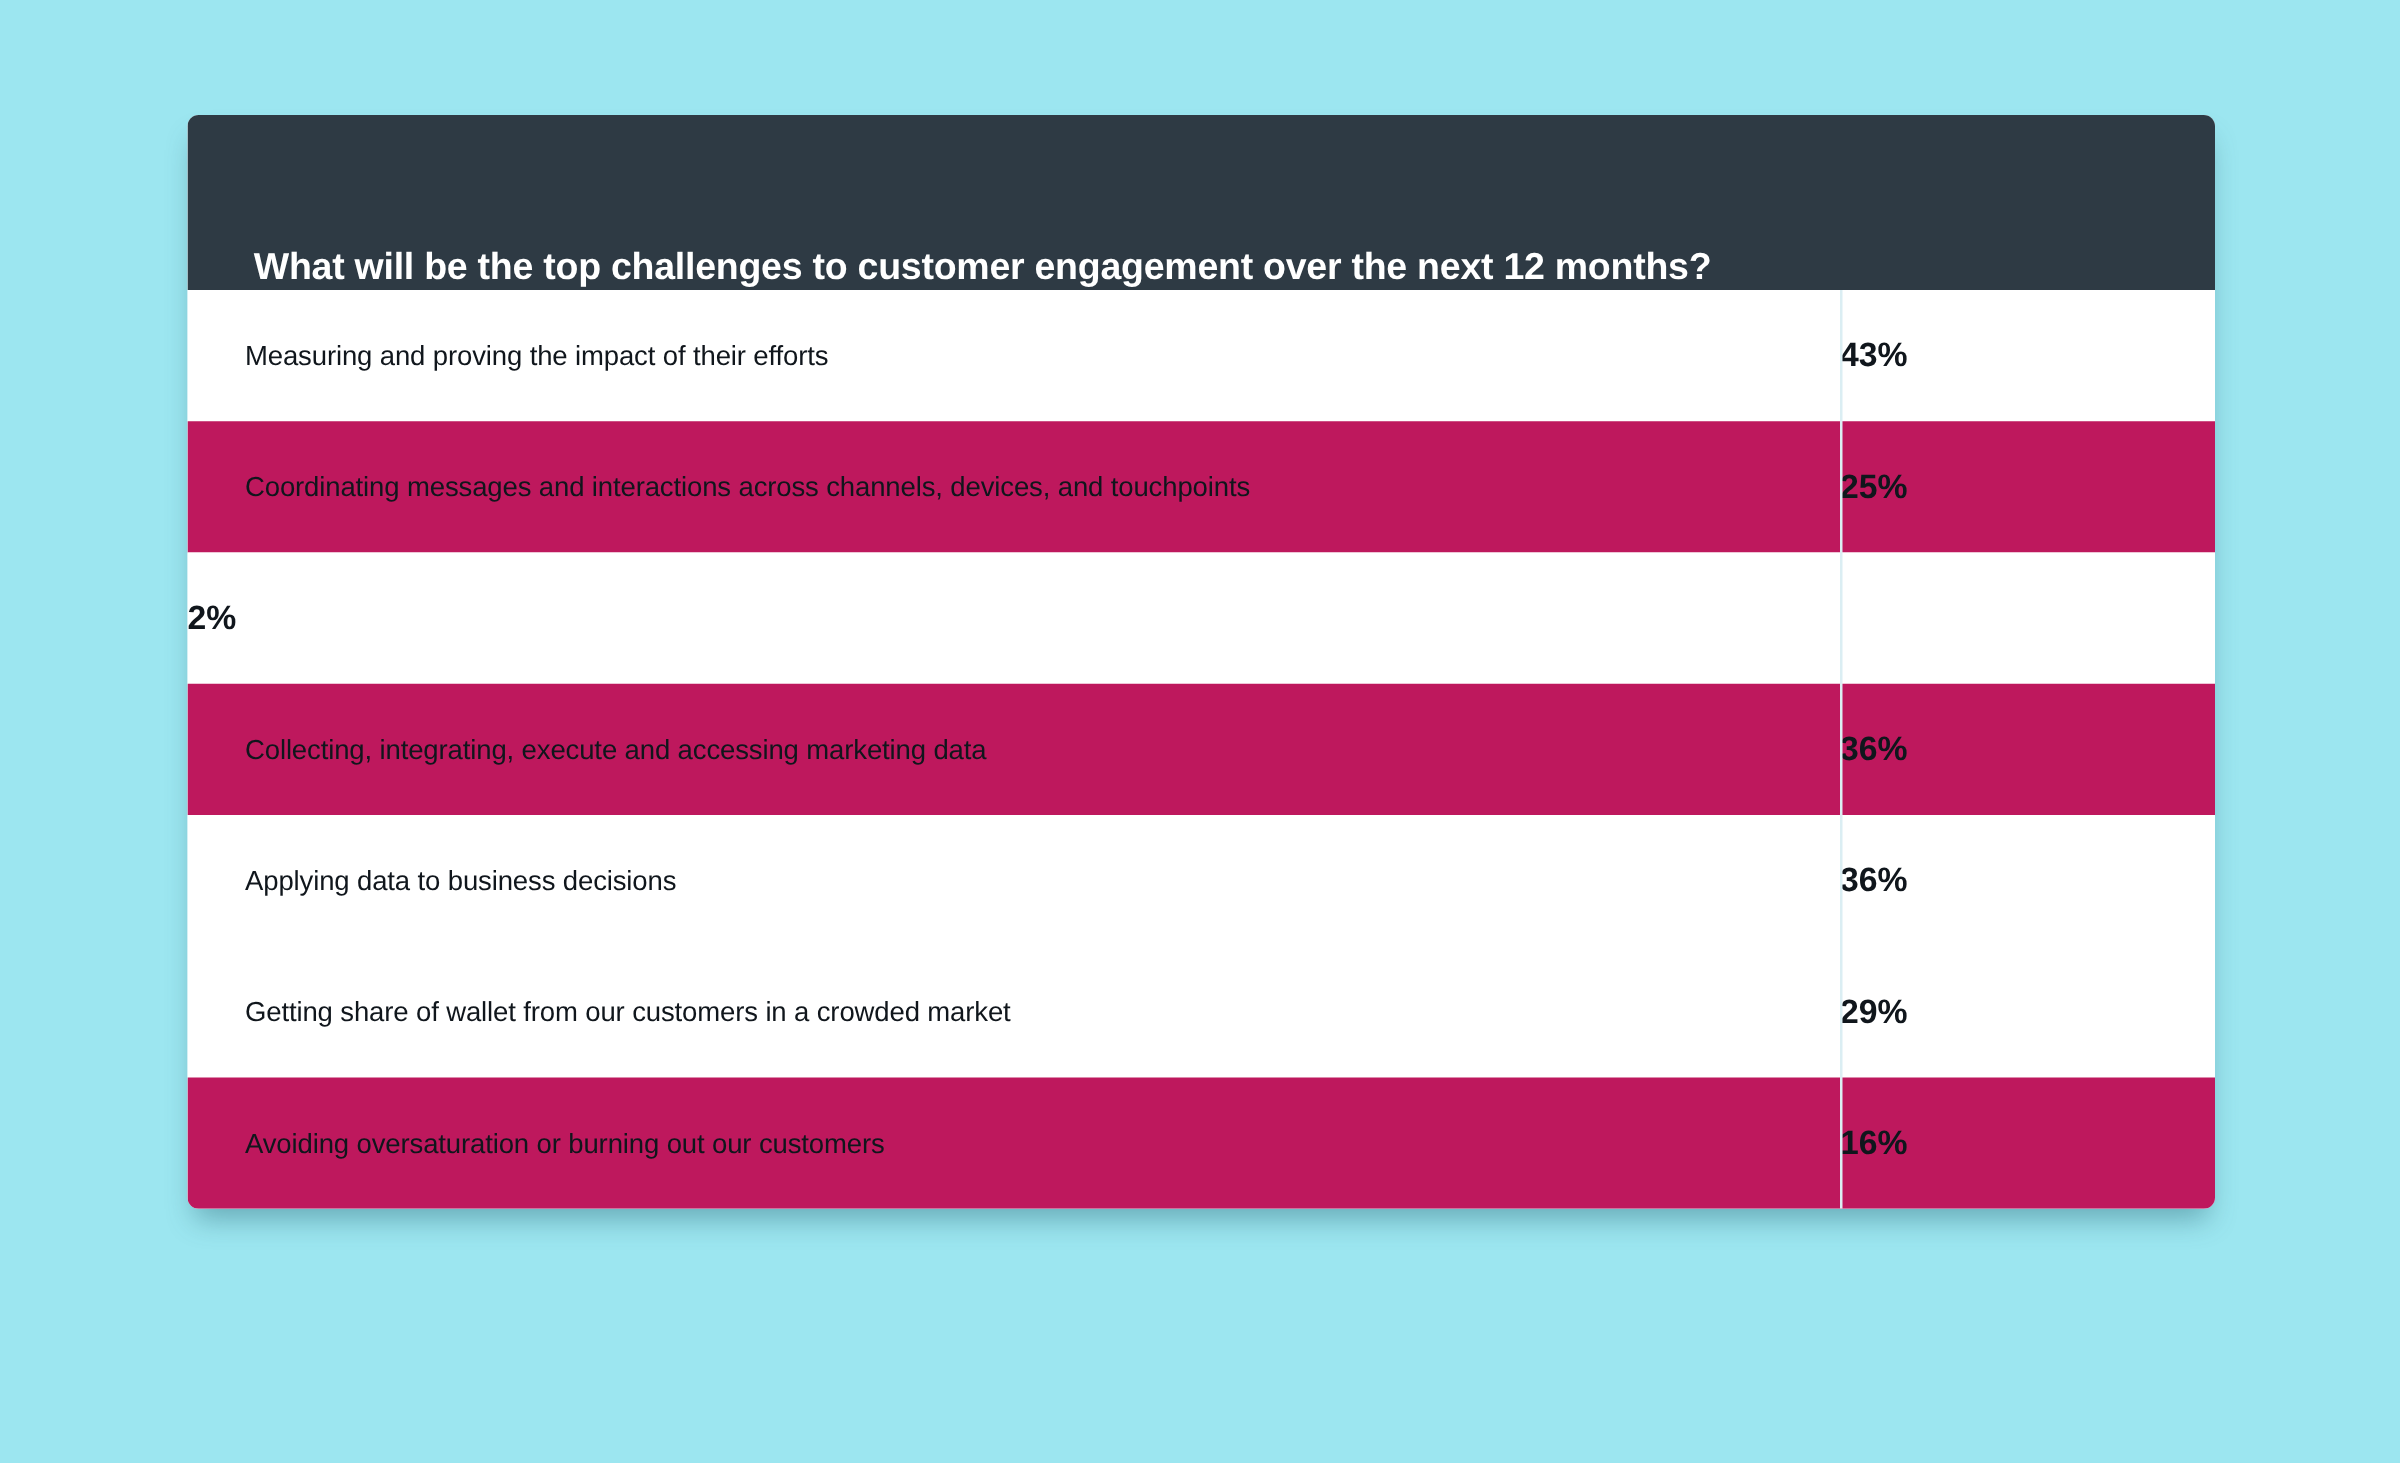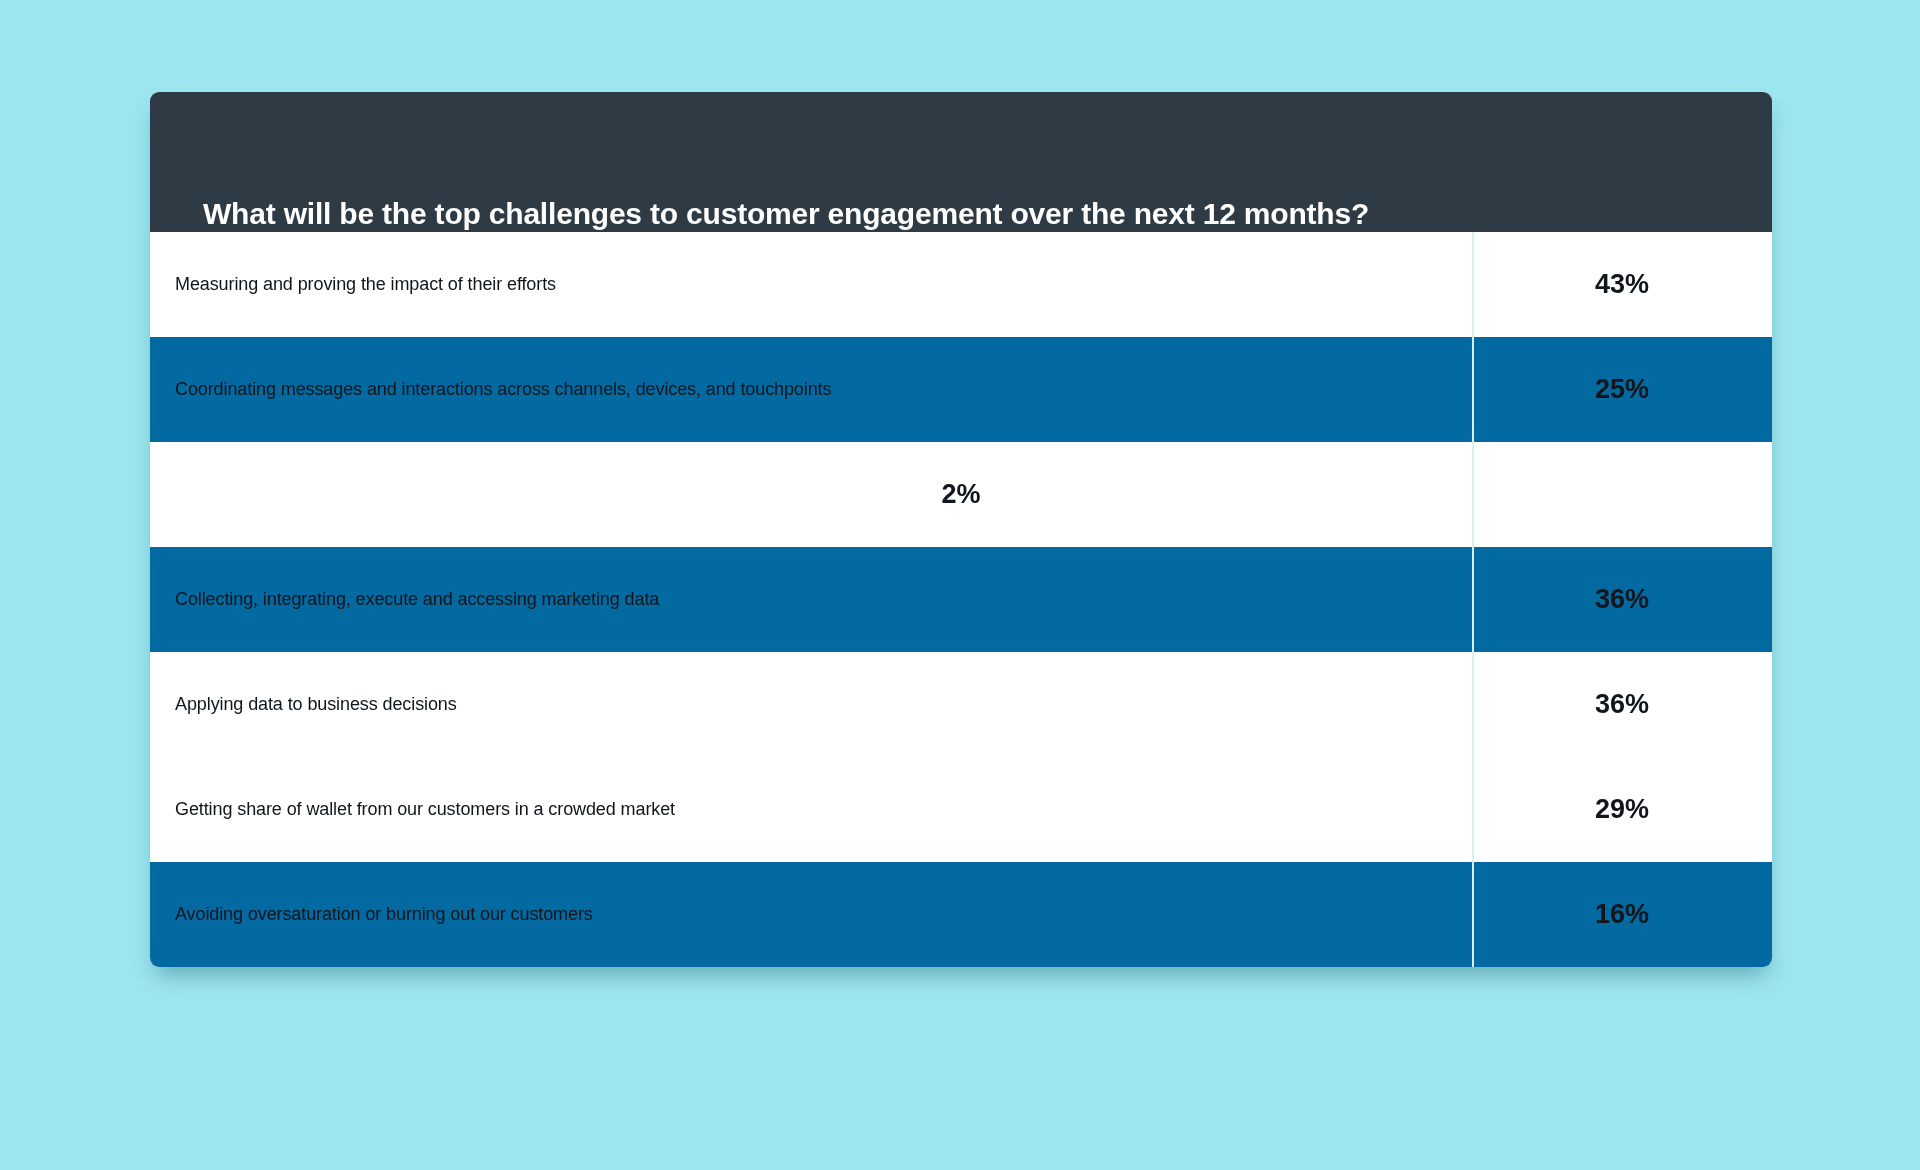--- a/index.html
+++ b/index.html
@@ -60,40 +60,39 @@
 
   .row {
     display: flex;
     align-items: center;
     height: 105px;
     box-sizing: border-box;
     background: #ffffff;
   }
 
   .row.alt {
-    background: #0369a1;
+    background: #be185d;
   }
 
   .cell-label {
     flex: 0 0 1322px;
     width: 1322px;
     box-sizing: border-box;
-    padding: 0 25px;
-    font-size: 18px;
+    padding: 0 46px;
+    font-size: 22px;
     color: #10161c;
     letter-spacing: -0.1px;
     line-height: 1.25;
     white-space: nowrap;
     overflow: hidden;
   }
 
   .cell-value {
     flex: 1 1 auto;
     box-sizing: border-box;
-    text-align: center;
     font-size: 27px;
     font-weight: bold;
     color: #10161c;
     letter-spacing: 0px;
   }
 
   .col-divider {
     position: absolute;
     left: 1322px;
     top: 0;

